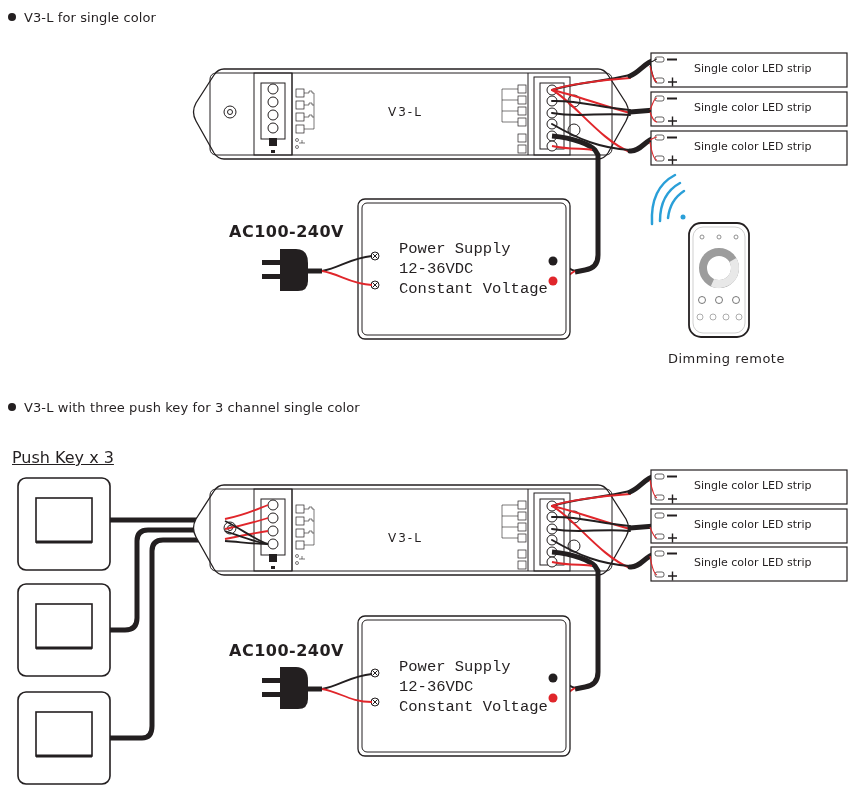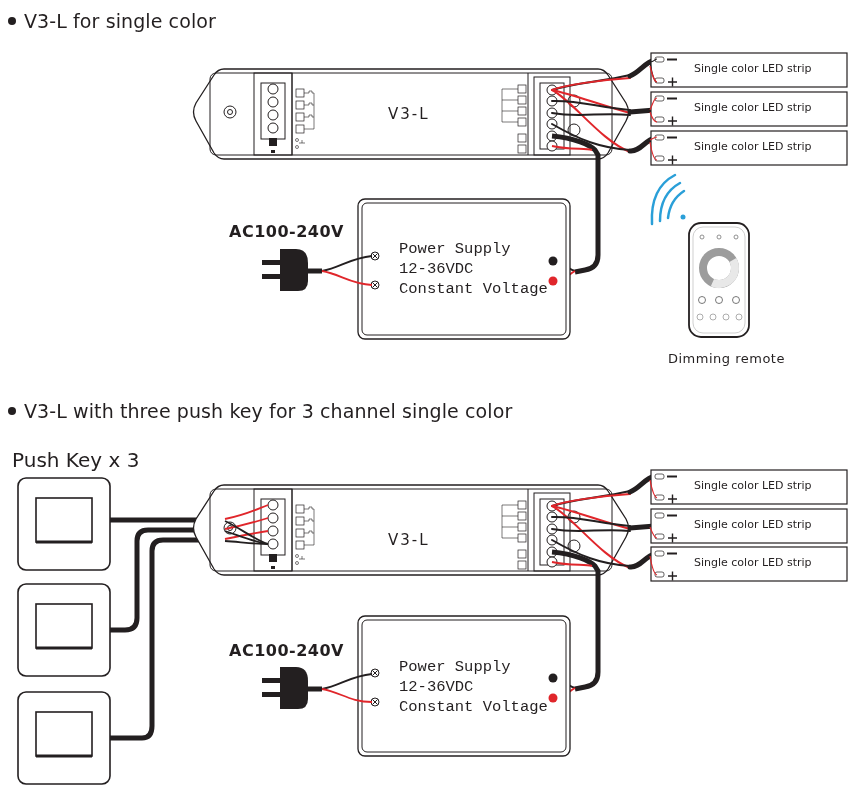--- a/index.html
+++ b/index.html
@@ -1,24 +1,24 @@
 <!DOCTYPE html>
 <html><head>
 <meta charset="utf-8">
 <style>
   html,body{margin:0;padding:0;background:#fff;}
   body{width:855px;height:790px;position:relative;overflow:hidden;font-family:"DejaVu Sans","Liberation Sans",sans-serif;color:#231f20;}
   .abs{position:absolute;}
-  .heading{font-size:19px;letter-spacing:0.1px;white-space:nowrap;}
+  .heading{font-size:13px;letter-spacing:0.1px;white-space:nowrap;}
   .heading .dot{display:inline-block;width:8px;height:8px;border-radius:50%;background:#231f20;margin-right:8px;vertical-align:middle;position:relative;top:-2px;}
   .small-label{font-size:13px;white-space:nowrap;}
   .ac-label{font-size:16px;letter-spacing:0.5px;white-space:nowrap;font-weight:bold;}
   .ps-text{font-size:15.5px;line-height:20px;white-space:nowrap;font-family:Liberation Mono, monospace;}
   .strip-label{font-size:11px;white-space:nowrap;}
-  .model-label{font-size:15px;letter-spacing:2px;white-space:nowrap;}
+  .model-label{font-size:12px;letter-spacing:2px;white-space:nowrap;}
   svg.layer{position:absolute;left:0;top:0;}
 </style>
 </head>
 <body>
 
 <div class="abs heading" style="left:8px;top:10px;">
   <span class="dot"></span><span>V3-L for single color</span>
 </div>
 
 <svg class="layer" width="855" height="790" viewBox="0 0 855 790">
@@ -254,21 +254,21 @@
   <div>Constant Voltage</div>
 </div>
 <div class="abs strip-label" style="left:694px;top:62px;">Single color LED strip</div>
 <div class="abs strip-label" style="left:694px;top:101px;">Single color LED strip</div>
 <div class="abs strip-label" style="left:694px;top:140px;">Single color LED strip</div>
 <div class="abs small-label" style="left:668px;top:351px;letter-spacing:0.5px;">Dimming remote</div>
 
 <div class="abs heading" style="left:8px;top:400px;">
   <span class="dot"></span><span>V3-L with three push key for 3 channel single color</span>
 </div>
-<div class="abs small-label" style="left:12px;top:448px;font-size:20px;">Push Key x 3</div>
+<div class="abs small-label" style="left:12px;top:448px;font-size:16px;text-decoration:underline;">Push Key x 3</div>
 <div class="abs model-label" style="left:388px;top:531px;">V3-L</div>
 <div class="abs ac-label" style="left:229px;top:641px;">AC100-240V</div>
 <div class="abs ps-text" style="left:399px;top:657px;">
   <div>Power Supply</div>
   <div>12-36VDC</div>
   <div>Constant Voltage</div>
 </div>
 <div class="abs strip-label" style="left:694px;top:479px;">Single color LED strip</div>
 <div class="abs strip-label" style="left:694px;top:518px;">Single color LED strip</div>
 <div class="abs strip-label" style="left:694px;top:556px;">Single color LED strip</div>

